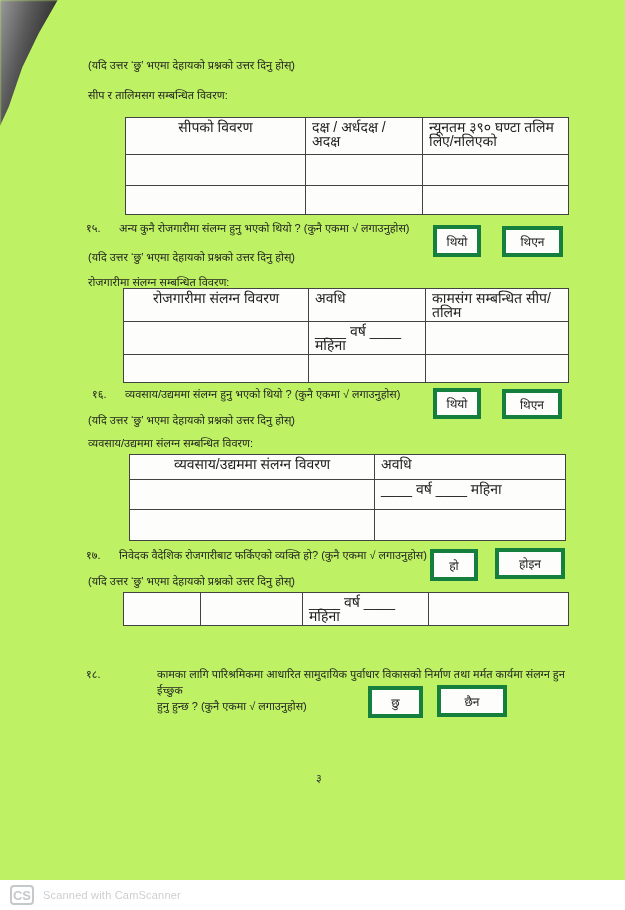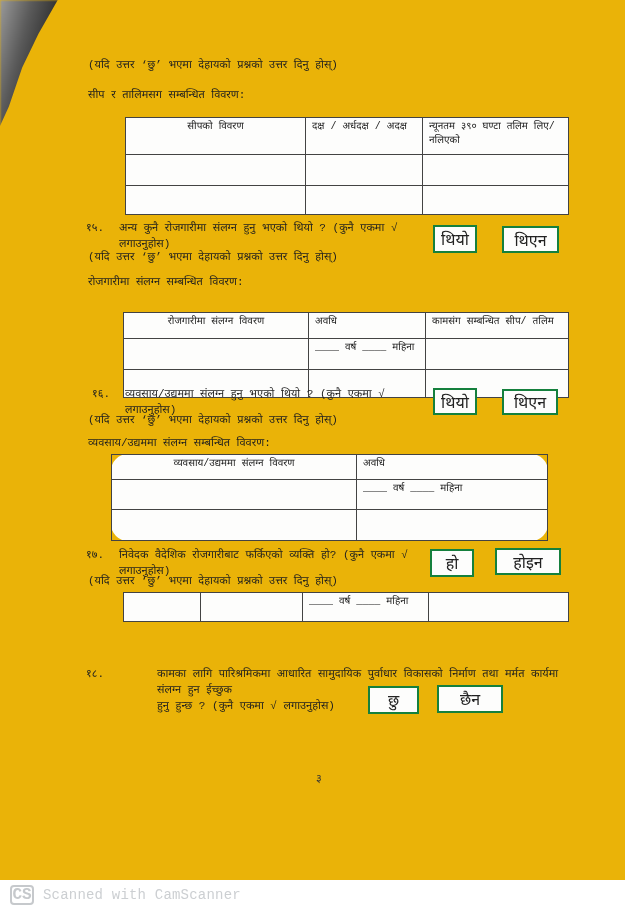--- a/index.html
+++ b/index.html
@@ -1,64 +1,64 @@
 <!DOCTYPE html>
 <html><head>
 <meta charset="utf-8">
 <style>
   html,body{margin:0;padding:0;background:#d8d8d8;}
   .page{
     position:relative;
     width:625px;height:910px;
     margin:0 auto;
-    background:#eab308;
-    font-family:Liberation Mono, monospace;
+    background:#bef264;
+    font-family:Liberation Sans, sans-serif;
     color:#1e1e1e;
     overflow:hidden;
   }
   
   .corner-shadow{
     position:absolute;top:0;left:0;width:74px;height:130px;
     background:linear-gradient(105deg,#9a9a9a 0%,#5a5a5a 30%,#161616 72%,#000 100%);
     clip-path:polygon(0 0,78% 0,52% 26%,30% 52%,12% 82%,0 97%);
     filter:blur(1.3px);
   }
   .txt{position:absolute;font-size:11px;line-height:15px;white-space:nowrap;}
   .question{position:absolute;display:flex;font-size:11px;line-height:16px;}
   .q-num{width:33px;flex:0 0 33px;}
   .q-text{white-space:normal;}
   .opt-box{
-    position:absolute;border:2px solid #15803d;background:#fdfdfc;
+    position:absolute;border:4px solid #15803d;background:#fdfdfc;
     display:flex;align-items:center;justify-content:center;
-    font-size:16px;color:#222;
+    font-size:12px;color:#222;
   }
   table.formtbl{
     position:absolute;border-collapse:collapse;table-layout:fixed;
     background:#fdfdfc;
   }
   table.formtbl td{
     border:1px solid #434343;
-    font-size:10px;line-height:14px;
+    font-size:14px;line-height:14px;
     padding:2px 6px;vertical-align:top;color:#222;
     overflow:hidden;
   }
   td.ctr{text-align:center;}
   td.open-b{border-bottom-style:hidden;}
   td.open-t{border-top-style:hidden;}
   .page-num{position:absolute;font-size:11px;color:#333;}
   .footer{
     position:absolute;left:0;right:0;bottom:0;height:30px;background:#ffffff;
     display:flex;align-items:center;padding-left:10px;
   }
   .cs-logo{
     width:20px;height:16px;border:2px solid #c6c9cc;border-radius:4px;
-    color:#c6c9cc;font-weight:bold;font-size:16px;
+    color:#c6c9cc;font-weight:bold;font-size:13px;
     display:flex;align-items:center;justify-content:center;flex:0 0 auto;
   }
-  .cs-label{margin-left:9px;color:#cccfd2;font-size:14px;letter-spacing:.2px;}
+  .cs-label{margin-left:9px;color:#cccfd2;font-size:11px;letter-spacing:.2px;}
 </style>
 </head>
 <body>
 
 <div class="page">
 
   <div class="corner-shadow"></div>
 
   <div class="txt" style="left:88px;top:58px;">(यदि उत्तर ‘छु’ भएमा देहायको प्रश्नको उत्तर दिनु होस्)</div>
   <div class="txt" style="left:88px;top:88px;">सीप र तालिमसग सम्बन्धित विवरण:</div>
@@ -90,21 +90,21 @@
 
   <div class="question" style="left:86px;top:220px;width:350px;">
     <span class="q-num">१५.</span>
     <span class="q-text">अन्य कुनै रोजगारीमा संलग्न हुनु भएको थियो ? (कुनै एकमा √ लगाउनुहोस)</span>
   </div>
   <div class="opt-box" style="left:433px;top:225px;width:40px;height:24px;">थियो</div>
   <div class="opt-box" style="left:502px;top:226px;width:53px;height:23px;">थिएन</div>
   <div class="txt" style="left:88px;top:250px;">(यदि उत्तर ‘छु’ भएमा देहायको प्रश्नको उत्तर दिनु होस्)</div>
   <div class="txt" style="left:88px;top:275px;">रोजगारीमा संलग्न सम्बन्धित विवरण:</div>
 
-  <table class="formtbl" style="left:123px;top:312px;width:445px;padding-left:40px;">
+  <table class="formtbl" style="left:123px;top:288px;width:445px;padding-left:40px;">
     <colgroup>
         <col style="width:185px">
         <col style="width:117px">
         <col style="width:143px">
       </colgroup>
     <tbody>
         <tr>
       <td class="ctr" style="height:21px;">रोजगारीमा संलग्न विवरण</td>
       <td class="open-b">अवधि</td>
       <td>कामसंग सम्बन्धित सीप/ तलिम</td>
@@ -124,21 +124,21 @@
 
   <div class="question" style="left:86px;top:386px;width:340px;margin-left:6px;">
     <span class="q-num">१६.</span>
     <span class="q-text">व्यवसाय/उद्यममा संलग्न हुनु भएको थियो ? (कुनै एकमा √ लगाउनुहोस)</span>
   </div>
   <div class="opt-box" style="left:433px;top:388px;width:40px;height:23px;">थियो</div>
   <div class="opt-box" style="left:502px;top:389px;width:52px;height:22px;">थिएन</div>
   <div class="txt" style="left:88px;top:413px;">(यदि उत्तर ‘छु’ भएमा देहायको प्रश्नको उत्तर दिनु होस्)</div>
   <div class="txt" style="left:88px;top:436px;">व्यवसाय/उद्यममा संलग्न सम्बन्धित विवरण:</div>
 
-  <table class="formtbl" style="left:111px;top:454px;width:436px;border-radius:17px;">
+  <table class="formtbl" style="left:129px;top:454px;width:436px;">
     <colgroup>
         <col style="width:245px">
         <col style="width:191px">
       </colgroup>
     <tbody>
         <tr>
       <td class="ctr" style="height:20px;">व्यवसाय/उद्यममा संलग्न विवरण</td>
       <td class="open-b">अवधि</td>
     </tr>
     <tr>

